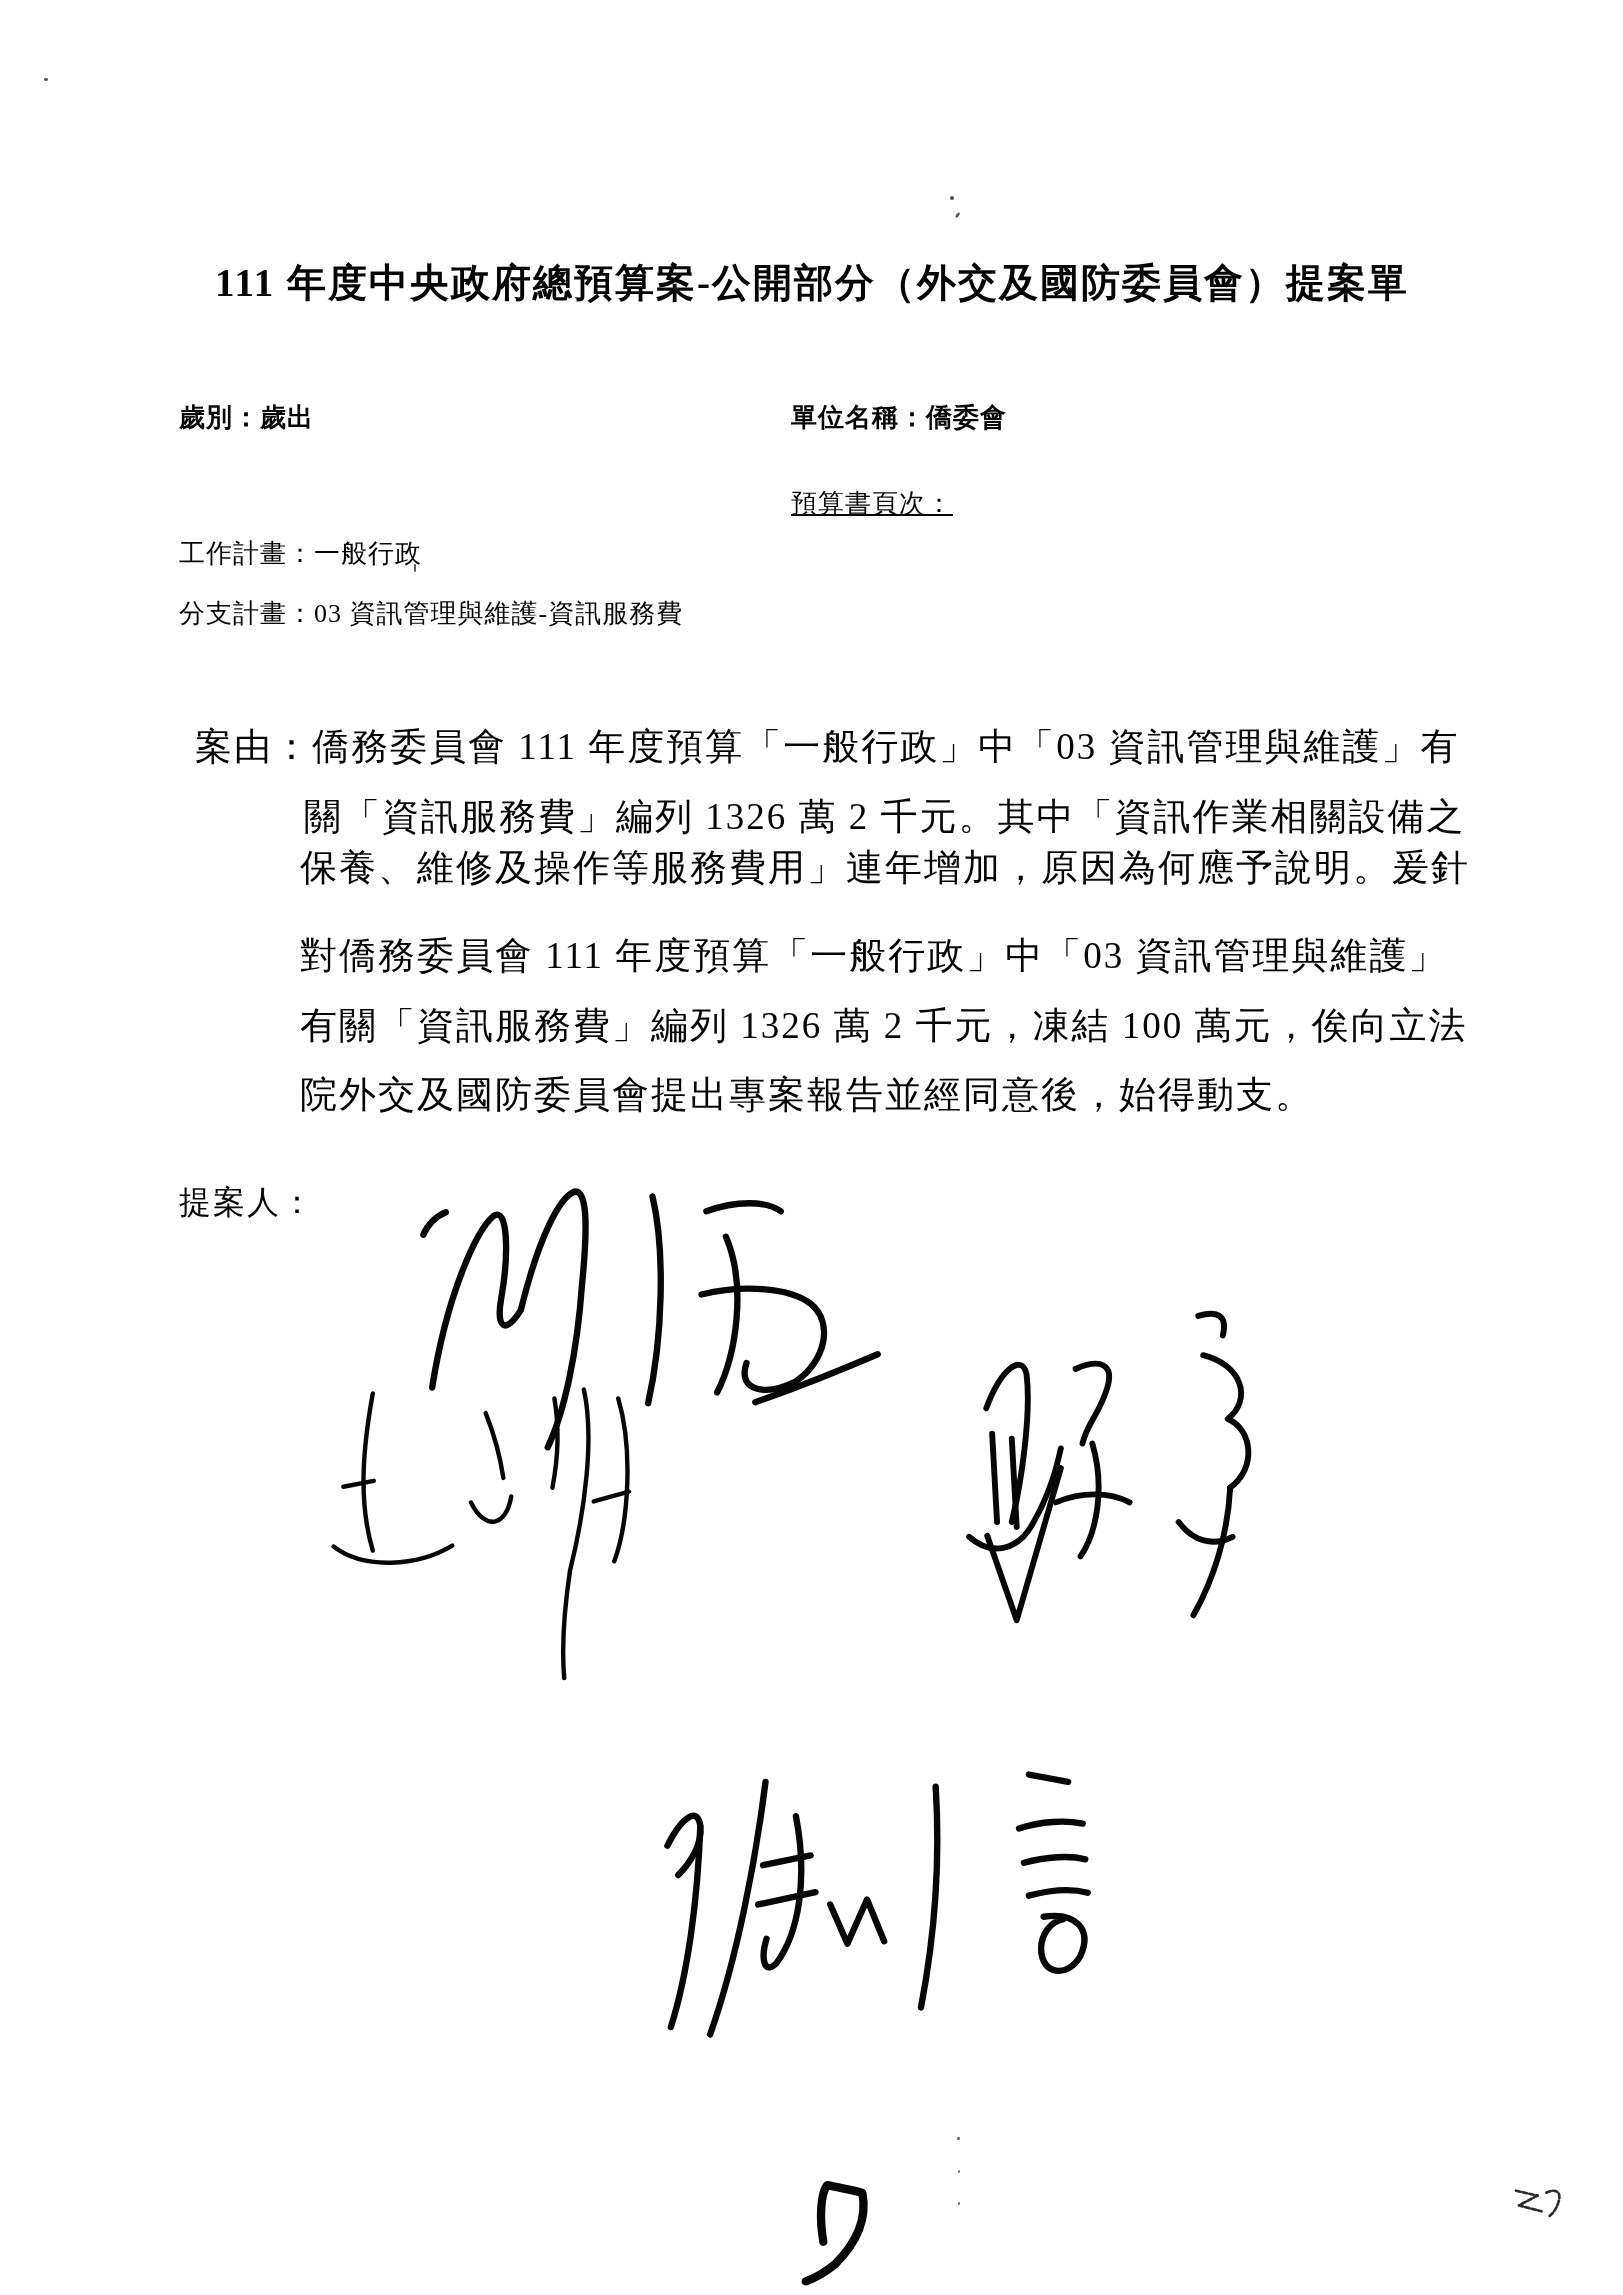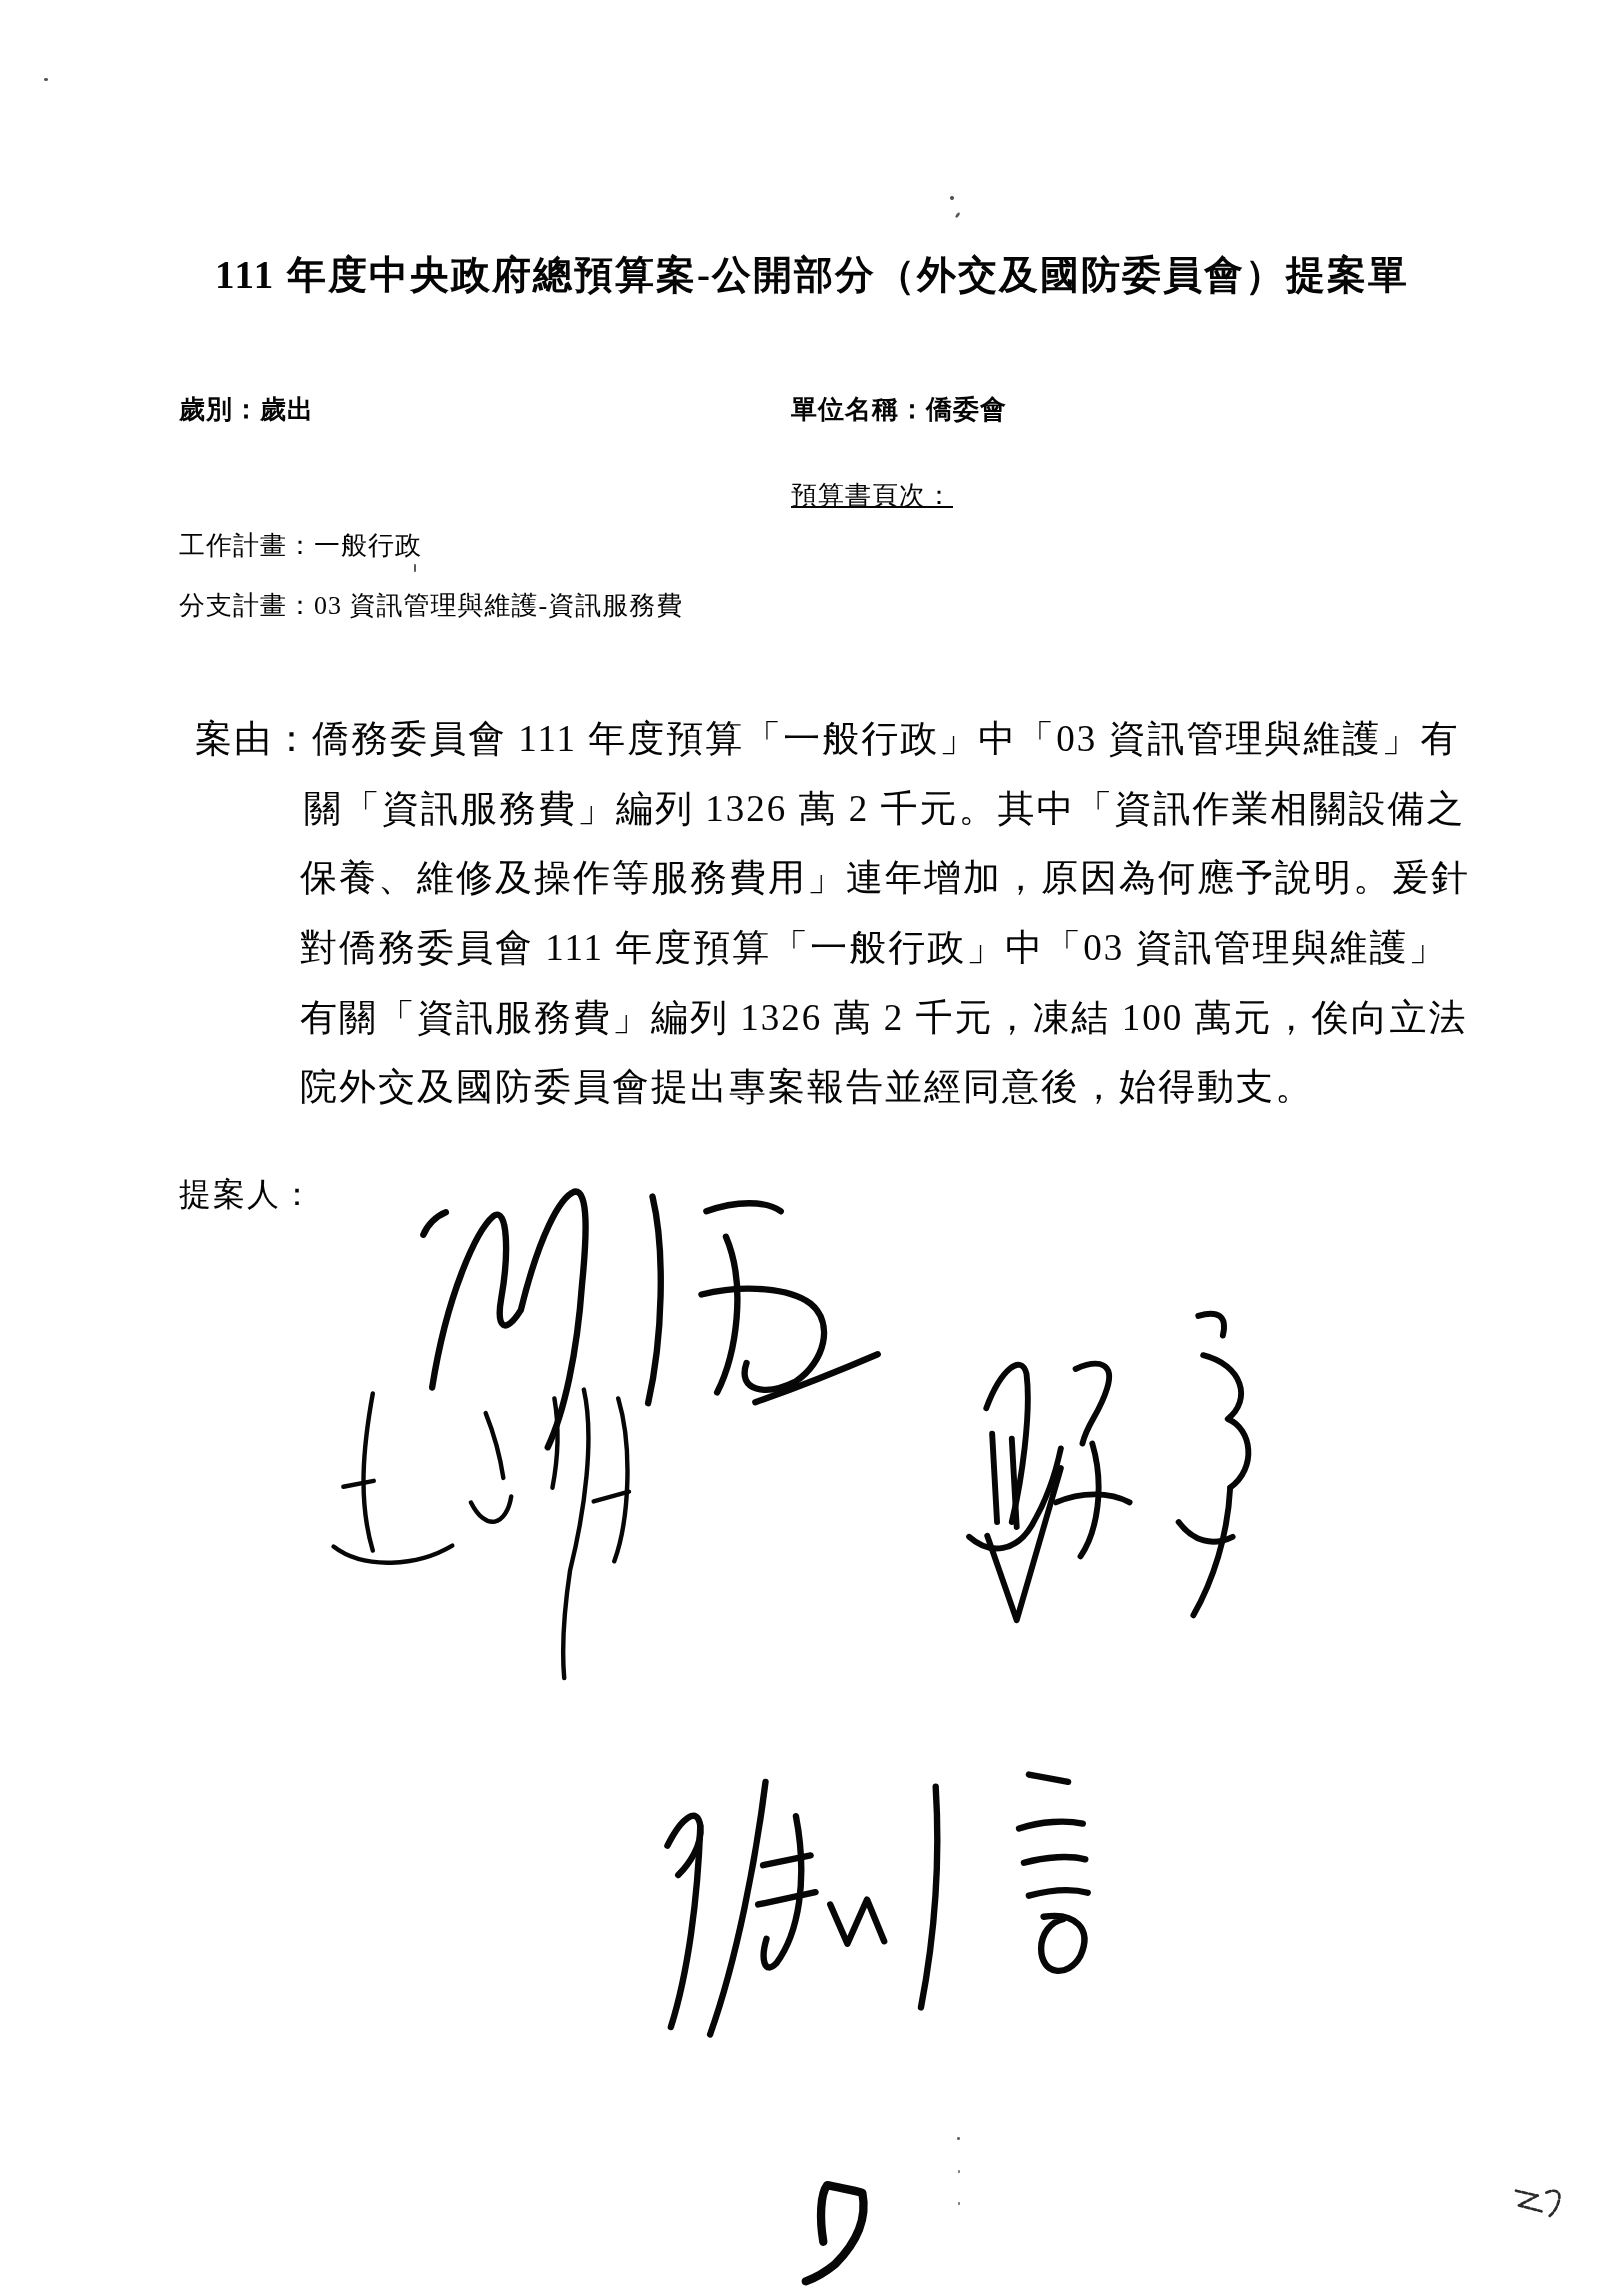--- a/index.html
+++ b/index.html
@@ -4,21 +4,21 @@
 <style>
   html,body{margin:0;padding:0;background:#e8e8e8;}
   .page{
     position:relative;
     width:1624px;height:2295px;
     background:#ffffff;
     overflow:hidden;
     font-family:"Liberation Serif","DejaVu Serif",serif;
     color:#050505;
   }
-  .abs{position:absolute;white-space:pre;}
+  .abs{position:absolute;white-space:pre;margin-top:8px;}
   .title{
     left:0;top:248px;width:1624px;
     text-align:center;
     font-size:39px;font-weight:bold;
     letter-spacing:2px;
   }
   .field{font-size:26px;letter-spacing:1px;text-align:center;}
   .field.bold{font-weight:bold;}
   .field .val-gap{margin-left:25.5px;}
   .case-line{font-size:37px;letter-spacing:2px;}
@@ -41,21 +41,21 @@
 
   <div class="abs field" style="left:791px;top:478px;text-decoration:underline;"><span>預算書頁次：</span><span></span></div>
 
   <div class="abs field" style="left:179px;top:528px;"><span>工作計畫：</span><span>一般行政</span></div>
 
   <div class="abs field" style="left:179px;top:588px;"><span>分支計畫：</span><span>03 資訊管理與維護-資訊服務費</span></div>
 
   <div>
     <div class="abs case-line" style="left:195px;top:714px;">案由：僑務委員會 111 年度預算「一般行政」中「03 資訊管理與維護」有</div>
     <div class="abs case-line" style="left:304px;top:784px;text-align:right;">關「資訊服務費」編列 1326 萬 2 千元。其中「資訊作業相關設備之</div>
-    <div class="abs case-line" style="left:300px;top:853px;">保養、維修及操作等服務費用」連年增加，原因為何應予說明。爰針</div>
+    <div class="abs case-line" style="left:300px;top:835px;">保養、維修及操作等服務費用」連年增加，原因為何應予說明。爰針</div>
     <div class="abs case-line" style="left:300px;top:923px;">對僑務委員會 111 年度預算「一般行政」中「03 資訊管理與維護」</div>
     <div class="abs case-line" style="left:300px;top:993px;">有關「資訊服務費」編列 1326 萬 2 千元，凍結 100 萬元，俟向立法</div>
     <div class="abs case-line" style="left:300px;top:1062px;">院外交及國防委員會提出專案報告並經同意後，始得動支。</div>
   </div>
 
   <div class="abs proposer" style="left:179px;top:1173px;">提案人：</div>
 
   <svg class="sig" style="left:412px;top:1177px;" width="481" height="284" viewBox="0 0 980 580">
     <g stroke-width="13">
       <path d="M22 118 C30 98 48 80 68 72"></path>

